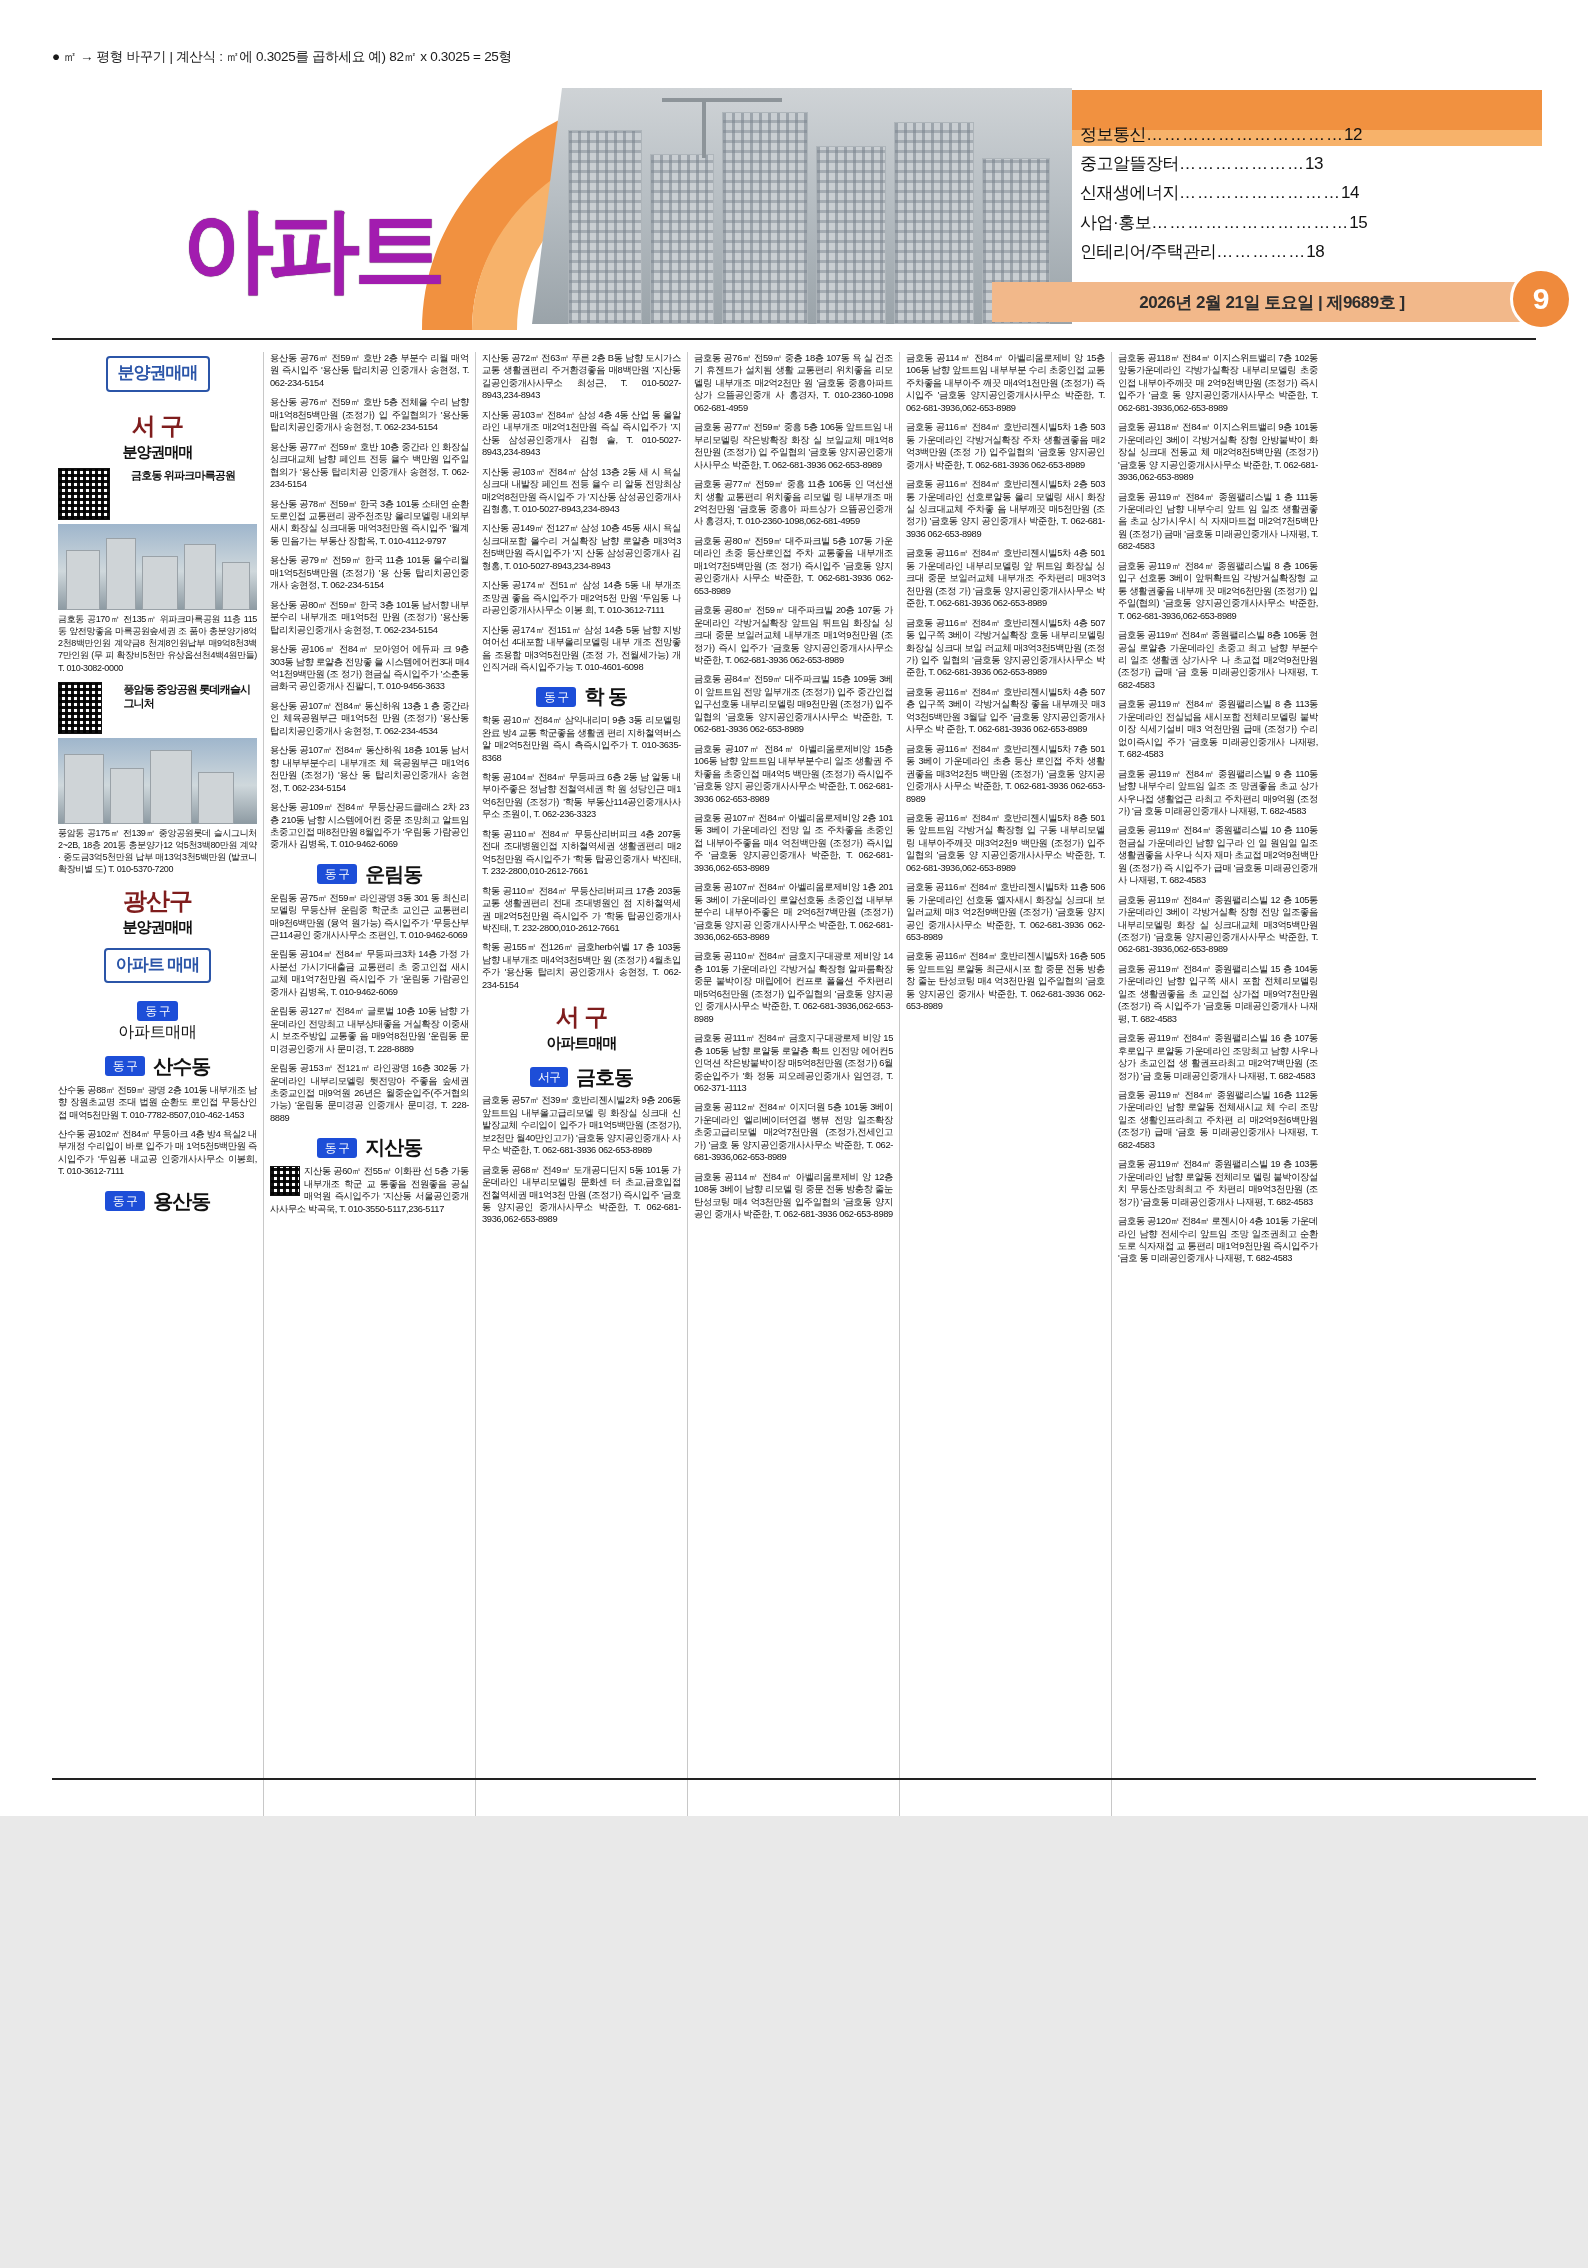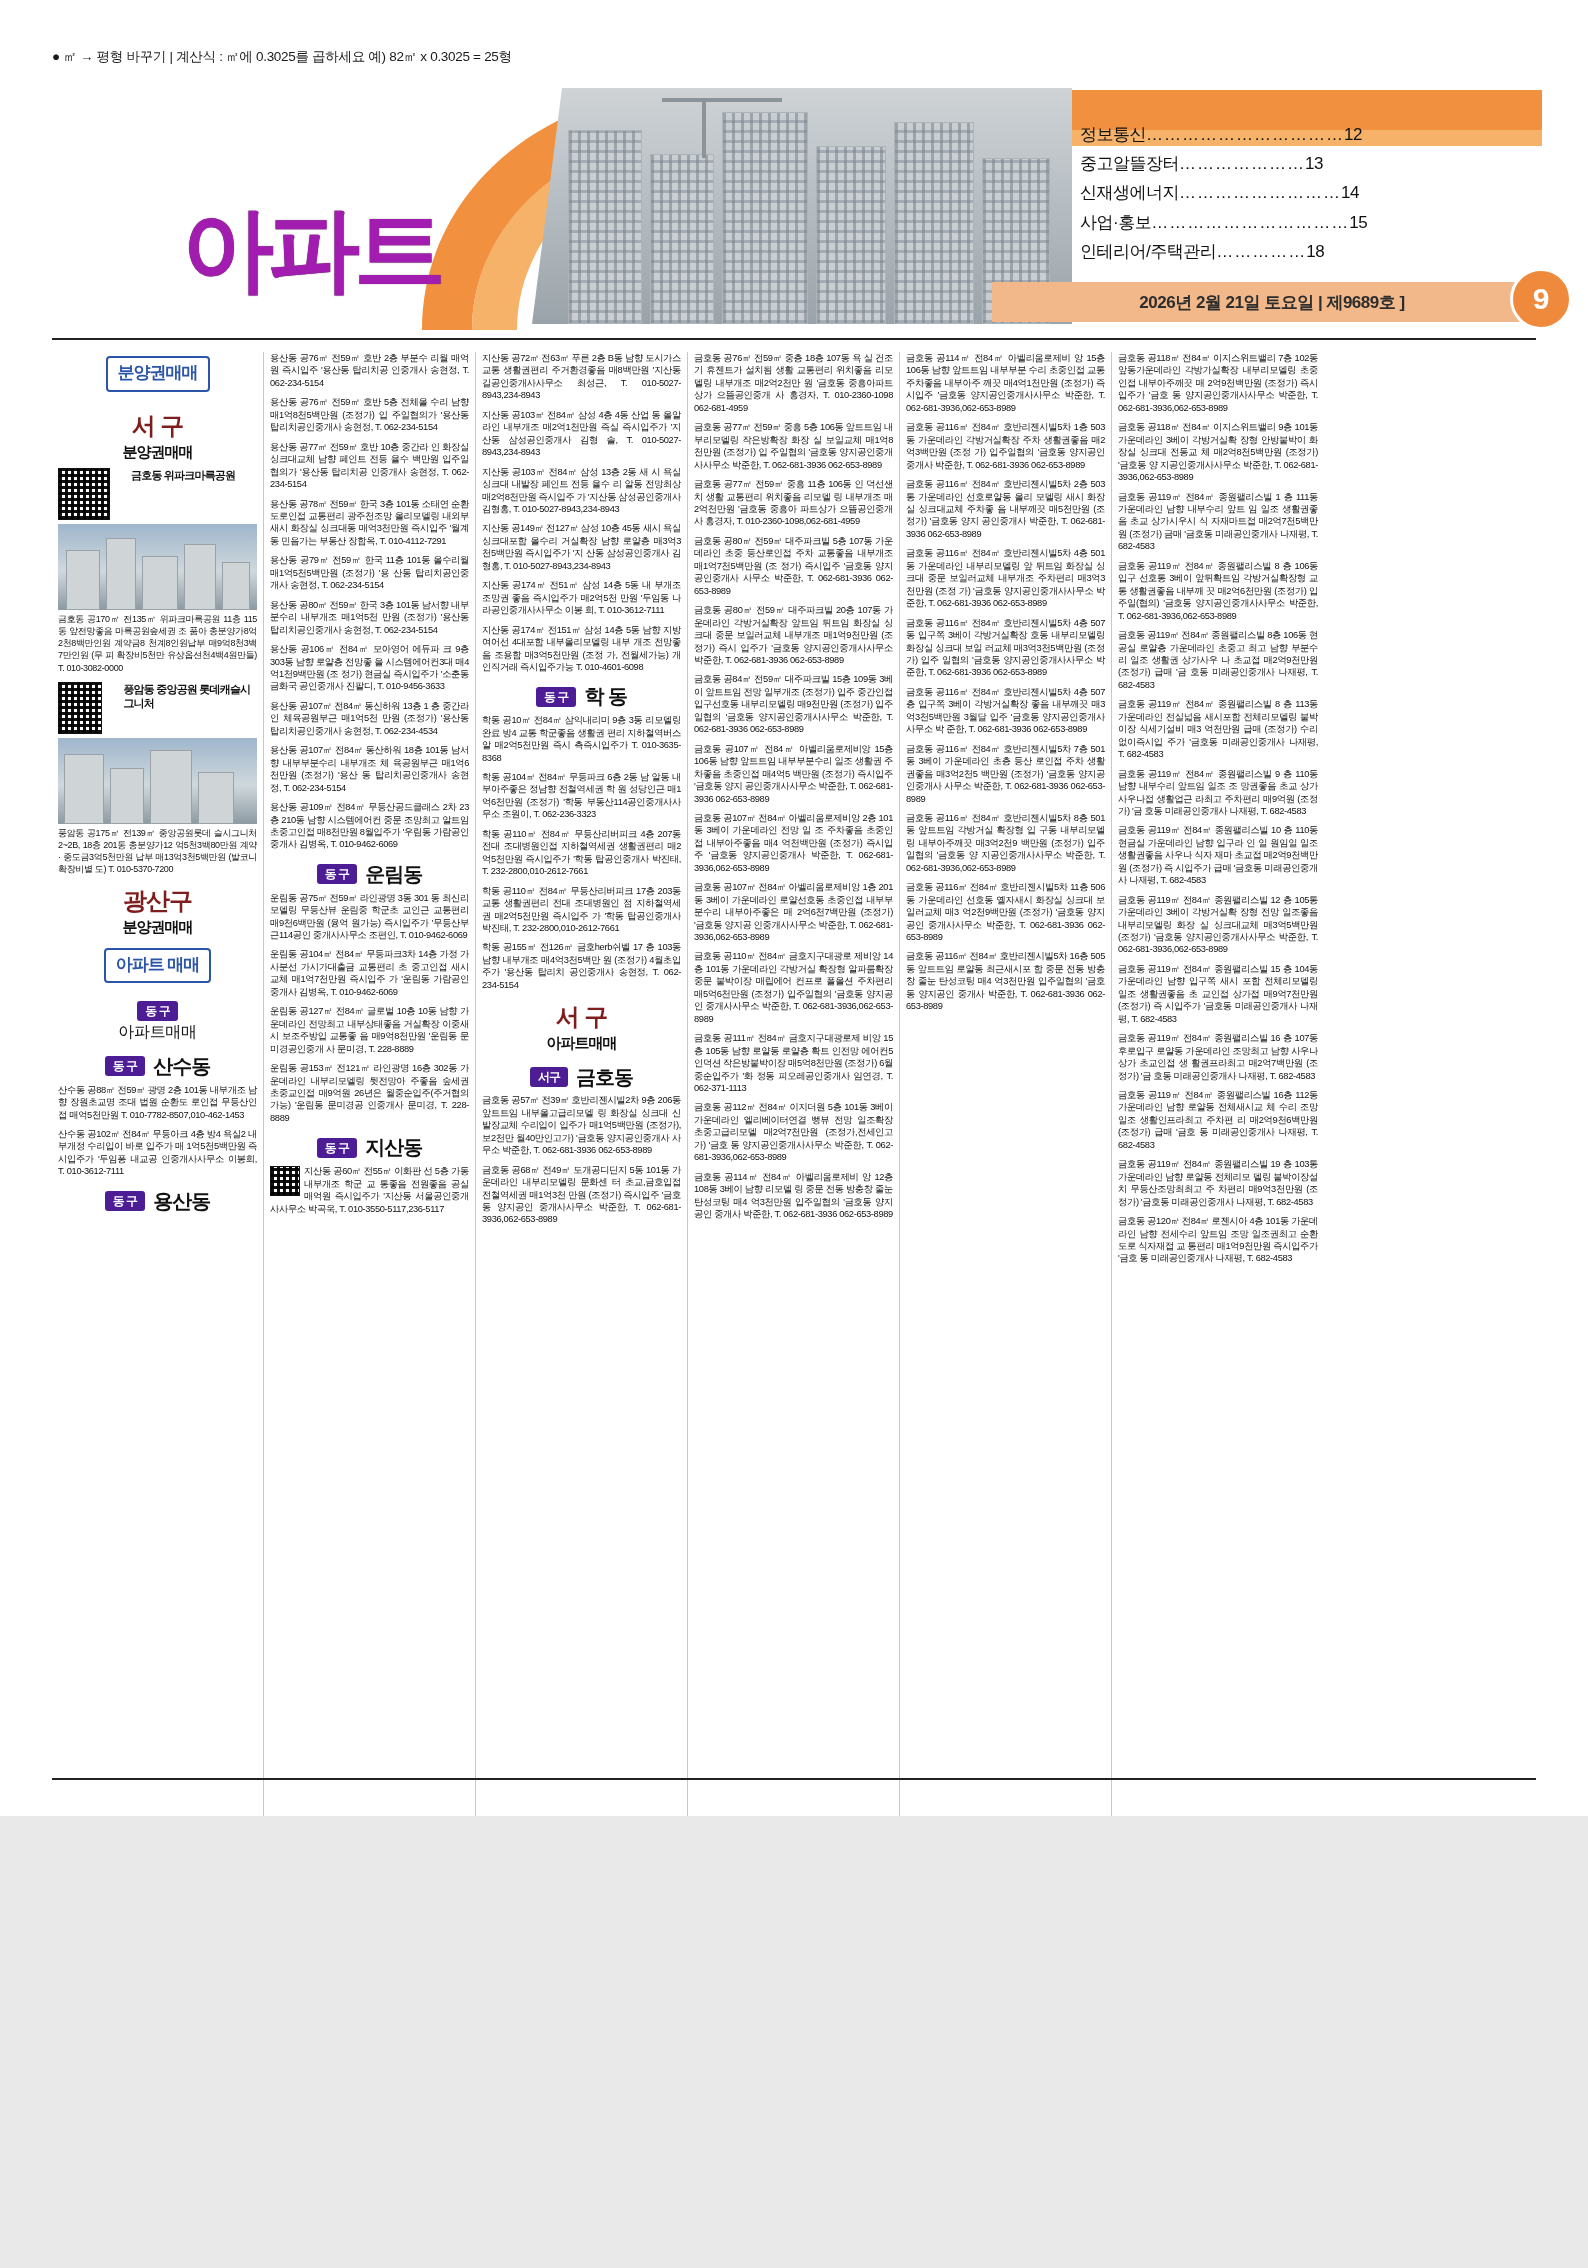--- a/index.html
+++ b/index.html
@@ -126,22 +126,22 @@
   .region-head {
     text-align:center; margin:10px 0 6px;
   }
   .region-head .nm {
     font-size:24px; font-weight:bold; letter-spacing:-1px; color:#7f1d1d;
   }
   .region-head .sub {
     font-size:15px; font-weight:bold; color:#111; letter-spacing:-1px;
   }
   .gu-badge {
-    display:inline-block; background:#4c1d95; color:#fff;
-    font-size:12px; font-weight:bold; padding:2px 8px; border-radius:3px;
+    display:inline-block; background:#1d4ed8; color:#fff;
+    font-size:12px; font-weight:normal; padding:2px 8px; border-radius:3px;
     letter-spacing:-1px; vertical-align:middle;
   }
   .gu-row { text-align:center; margin:10px 0 4px; }
   .gu-row .nm2 {
     font-size:20px; font-weight:bold; letter-spacing:-1px; margin-left:6px;
     vertical-align:middle;
   }
 
   
   .qr {
@@ -314,21 +314,21 @@
       <div class="ad">
           <p>용산동 공76㎡ 전59㎡ 호반 2층 부분수 리월 매억원 즉시입주 '용산동 탑리치공 인중개사 송현정,   T. 062-234-5154</p>
         </div>
       <div class="ad">
           <p>용산동 공76㎡ 전59㎡ 호반 5층 전체올 수리 남향 매1억8천5백만원 (조정가) 입 주일협의가 '용산동 탑리치공인중개사 송현정,   T. 062-234-5154</p>
         </div>
       <div class="ad">
           <p>용산동 공77㎡ 전59㎡ 호반 10층 중간라 인 화장실 싱크대교체 남향 페인트 전등 율수 백만원 입주일협의가 '용산동 탑리치공 인중개사 송현정,   T. 062-234-5154</p>
         </div>
       <div class="ad">
-          <p>용산동 공78㎡ 전59㎡ 한국 3층 101동 소태연 순환도로인접 교통편리 광주천조망 올리모델링 내외부새시 화장실 싱크대동 매억3천만원 즉시입주 '월계동 민음가는 부동산 장함옥,   T. 010-4112-7291</p>
+          <p>용산동 공78㎡ 전59㎡ 한국 3층 101동 소태연 순환도로인접 교통편리 광주천조망 올리모델링 내외부새시 화장실 싱크대동 매억3천만원 즉시입주 '월계동 민음가는 부동산 장함옥,   T. 010-4112-9797</p>
         </div>
       <div class="ad">
           <p>용산동 공79㎡ 전59㎡ 한국 11층 101동 올수리월 매1억5천5백만원 (조정가) '용 산동 탑리치공인중개사 송현정,   T. 062-234-5154</p>
         </div>
       <div class="ad">
           <p>용산동 공80㎡ 전59㎡ 한국 3층 101동 남서향 내부분수리 내부개조 매1억5천 만원 (조정가) '용산동 탑리치공인중개사 송현정,   T. 062-234-5154</p>
         </div>
       <div class="ad">
           <p>용산동 공106㎡ 전84㎡ 모아영어 에듀파 크 9층 303동 남향 로얄층 전망좋 을 시스템에어컨3대 매4억1천9백만원 (조 정가) 현금실 즉시입주가 '소춘동 금화국 공인중개사 진팔디,   T. 010-9456-3633</p>
         </div>

